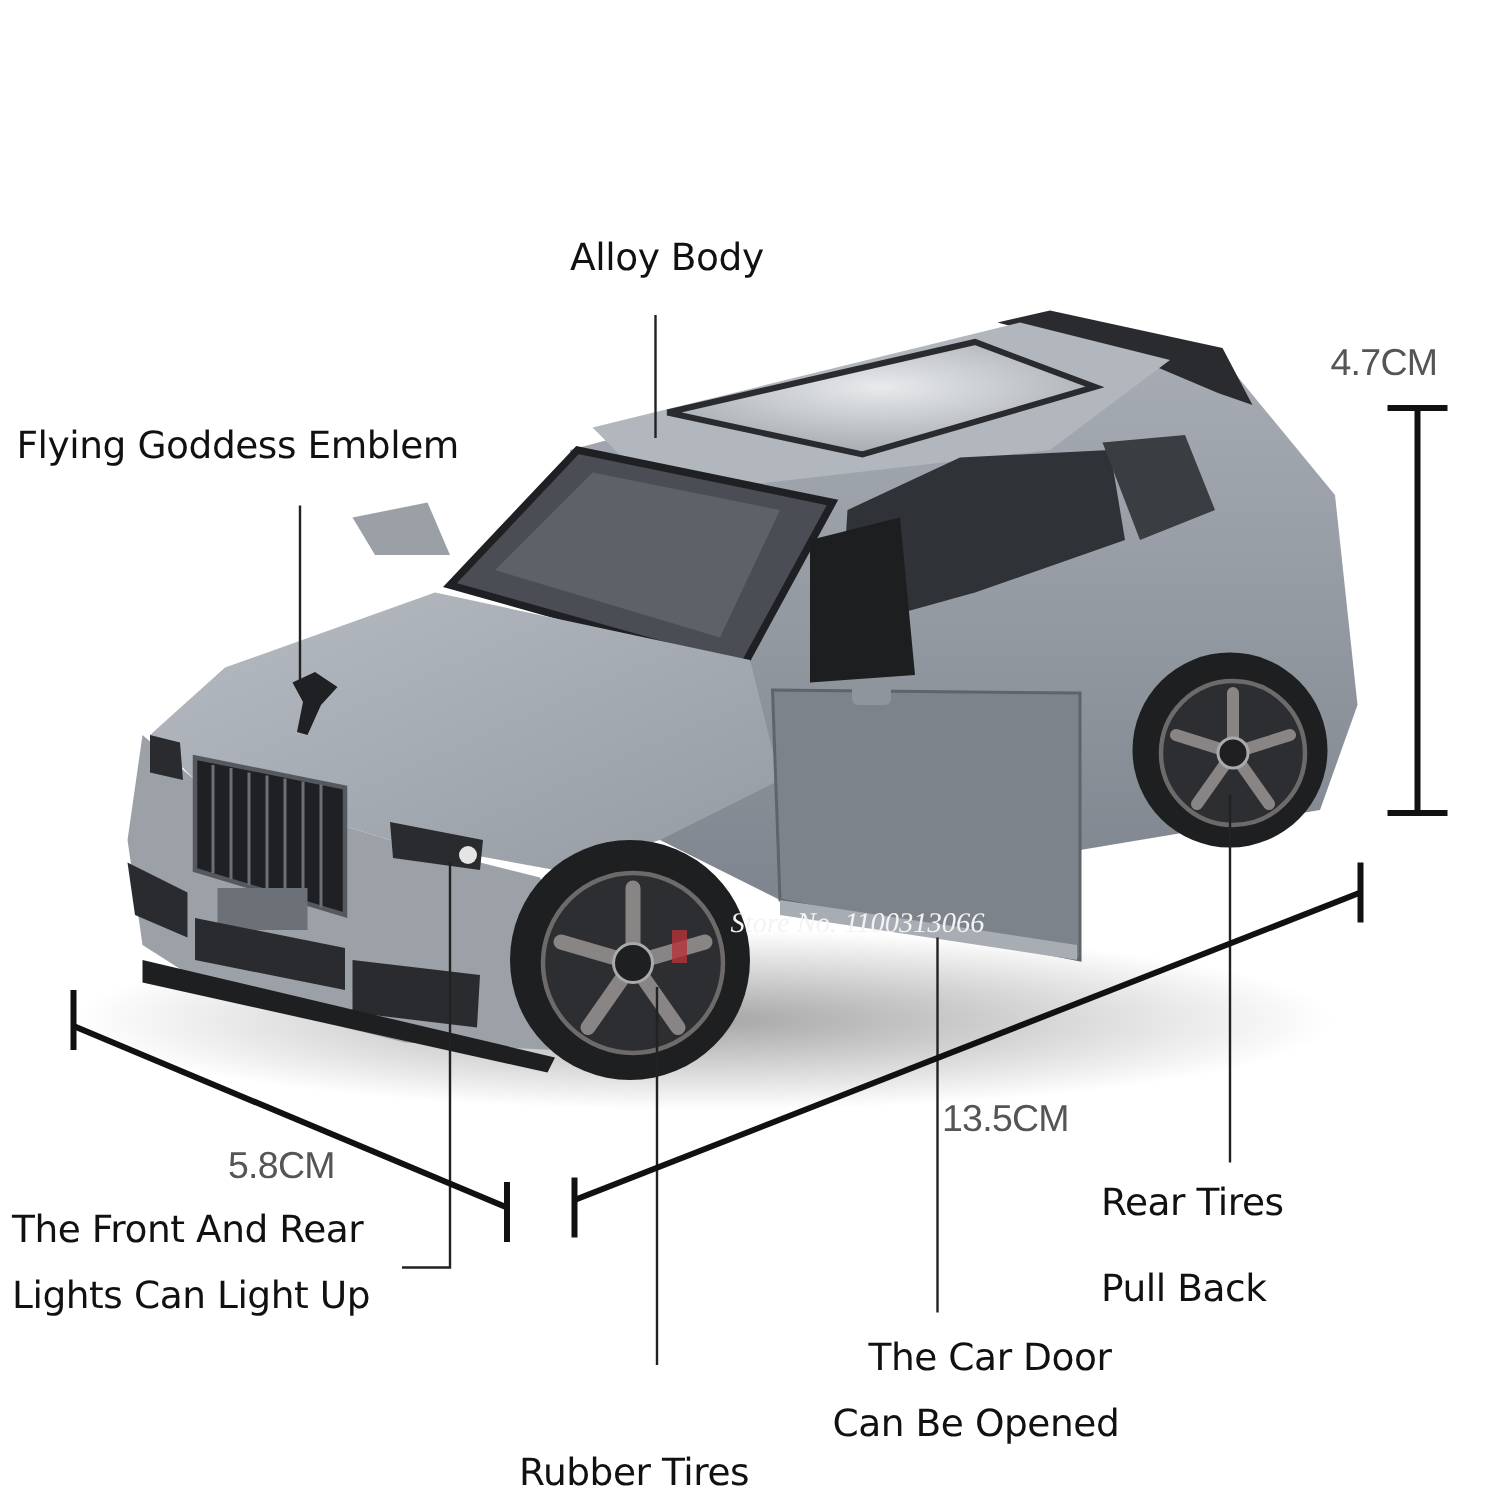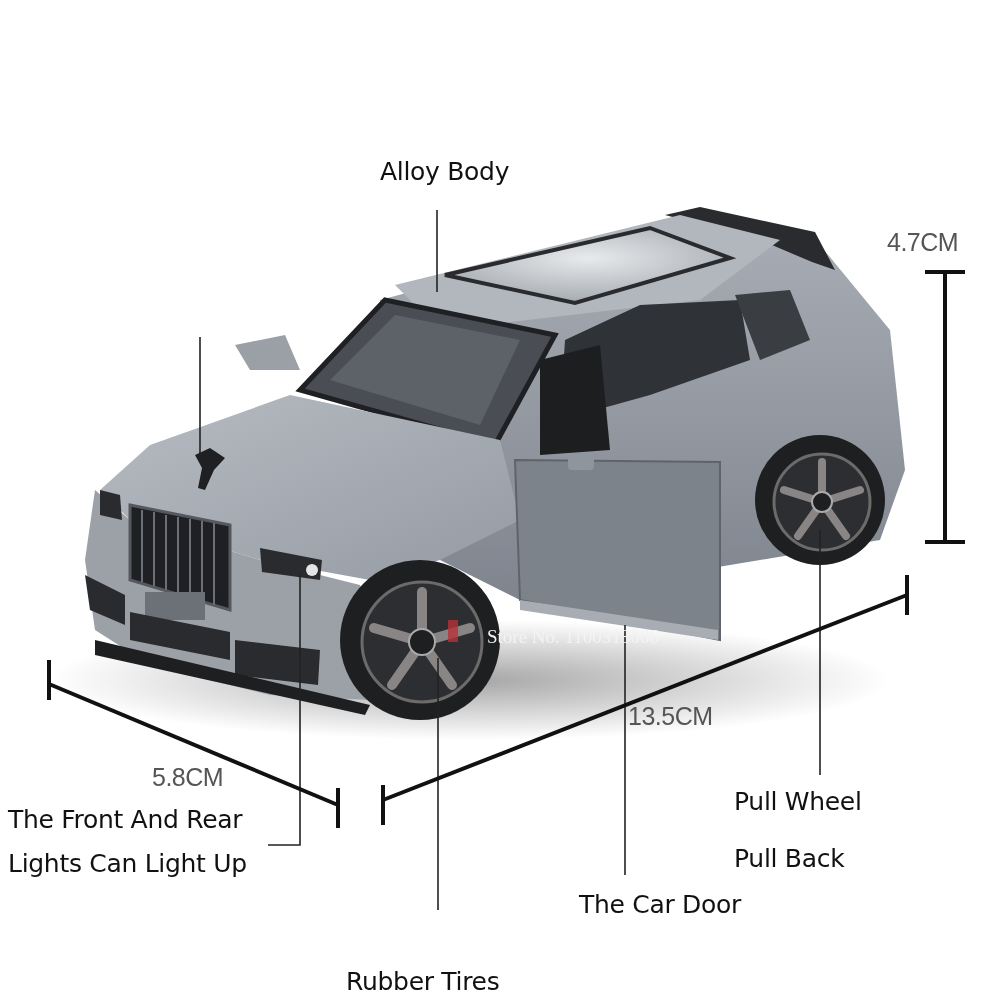--- a/index.html
+++ b/index.html
@@ -133,29 +133,31 @@
       <line x1="49" y1="660" x2="49" y2="700"></line>
       <line x1="338" y1="788" x2="338" y2="828"></line>
 
       <line x1="383" y1="800" x2="907" y2="595"></line>
       <line x1="383" y1="785" x2="383" y2="825"></line>
       <line x1="907" y1="575" x2="907" y2="615"></line>
     </g>
   </svg>
 
   <div class="label" style="left:380px; top:150px;">Alloy Body</div>
+  <div class="label" style="left:11px; top:275px;">Flying Goddess Emblem</div>
 
   <div class="label" style="left:8px; top:798px;">The Front And Rear</div>
   <div class="label" style="left:8px; top:842px;">Lights Can Light Up</div>
 
   <div class="label" style="left:346px; top:960px;">Rubber Tires</div>
 
   <div class="label" style="left:555px; top:883px;margin-left:24px;">The Car Door</div>
+  <div class="label" style="left:555px; top:927px;">Can Be Opened</div>
 
-  <div class="label" style="left:734px; top:780px;">Pull Wheel</div>
+  <div class="label" style="left:734px; top:780px;">Rear Tires</div>
   <div class="label" style="left:734px; top:826px;margin-top:11px;">Pull Back</div>
 
   <div class="dim" style="left:887px; top:228px;">4.7CM</div>
   <div class="dim" style="left:152px; top:763px;">5.8CM</div>
-  <div class="dim" style="left:628px; top:702px;">13.5CM</div>
+  <div class="dim" style="left:628px; top:732px;">13.5CM</div>
 
-  <div class="watermark" style="left:487px; top:626px;">Store No. 1100313066</div>
+  <div class="watermark" style="left:487px; top:605px;font-style:italic;">Store No. 1100313066</div>
 </div>
 
 </body></html>

